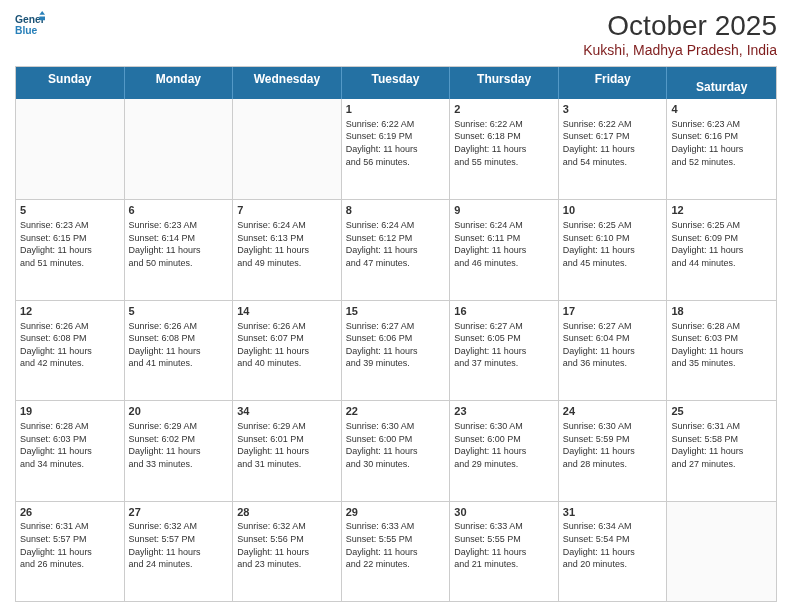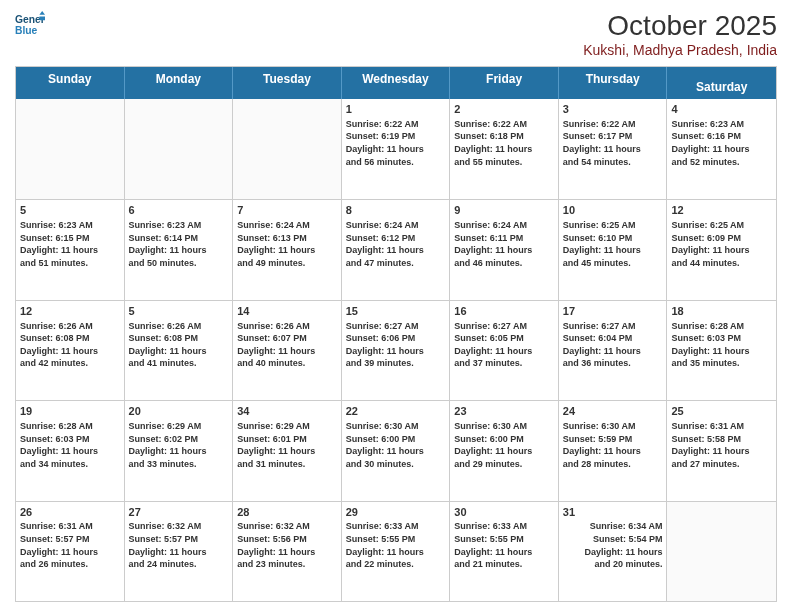--- a/index.html
+++ b/index.html
@@ -97,21 +97,20 @@
     .day-num {
       font-size: 11px;
       font-weight: bold;
       display: block;
       margin-bottom: 1px;
     }
     .cell-info {
       font-size: 9px;
       color: #333;
       line-height: 1.4;
-      font-weight: bold;
     }
   </style>
 </head>
 <body>
 
 <div class="page">
   <div class="header">
     <div class="logo">
       <svg class="logo-icon" viewBox="0 0 32 28" xmlns="http://www.w3.org/2000/svg">
         <text x="0" y="13" font-size="11" font-weight="bold" fill="#1a5276">General</text>
@@ -123,24 +122,24 @@
     <div class="title-area">
       <div class="month-title">October 2025</div>
       <div class="location">Kukshi, Madhya Pradesh, India</div>
     </div>
   </div>
 
   <div class="calendar">
     <div class="cal-header" id="cal-header-row">
         <div class="cal-header-cell">Sunday</div>
         <div class="cal-header-cell">Monday</div>
+        <div class="cal-header-cell">Wednesday</div>
         <div class="cal-header-cell">Tuesday</div>
-        <div class="cal-header-cell">Wednesday</div>
+        <div class="cal-header-cell">Thursday</div>
         <div class="cal-header-cell">Friday</div>
-        <div class="cal-header-cell">Thursday</div>
         <div class="cal-header-cell">Saturday</div>
       </div>
     <div class="cal-body" id="cal-body">
         <div class="cal-row">
           <div class="cal-cell empty"></div>
           <div class="cal-cell empty"></div>
           <div class="cal-cell empty"></div>
           <div class="cal-cell">
             <span class="day-num">1</span>
             <div class="cell-info" style="white-space: pre-line;">Sunrise: 6:22 AM
@@ -354,21 +353,21 @@
           </div>
           <div class="cal-cell">
             <span class="day-num">30</span>
             <div class="cell-info" style="white-space: pre-line;">Sunrise: 6:33 AM
 Sunset: 5:55 PM
 Daylight: 11 hours
 and 21 minutes.</div>
           </div>
           <div class="cal-cell">
             <span class="day-num">31</span>
-            <div class="cell-info" style="white-space: pre-line; text-align: right;">Sunrise: 6:34 AM
+            <div class="cell-info" style="white-space: pre-line;">Sunrise: 6:34 AM
 Sunset: 5:54 PM
 Daylight: 11 hours
 and 20 minutes.</div>
           </div>
           <div class="cal-cell empty"></div>
         </div>
       </div>
   </div>
 </div>
 

